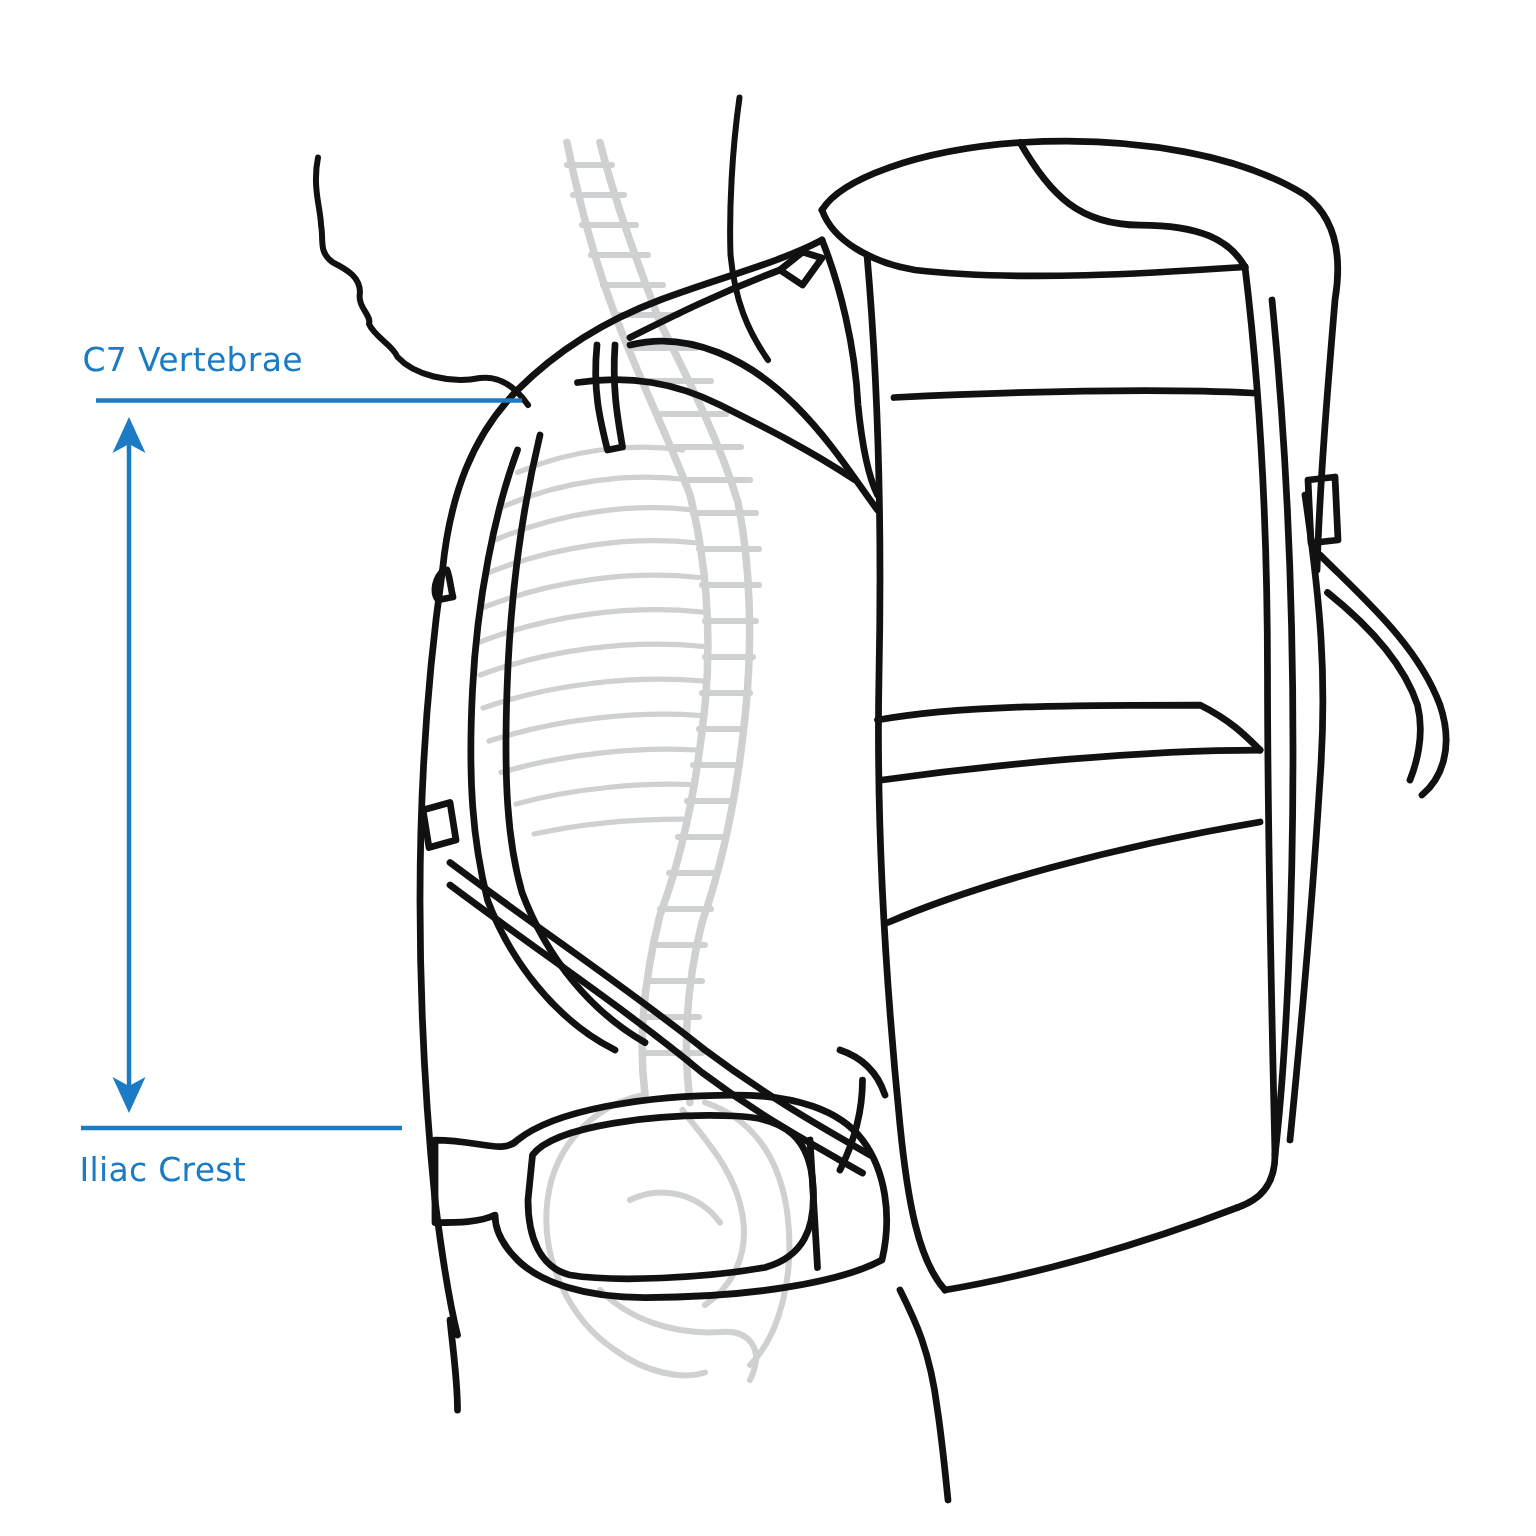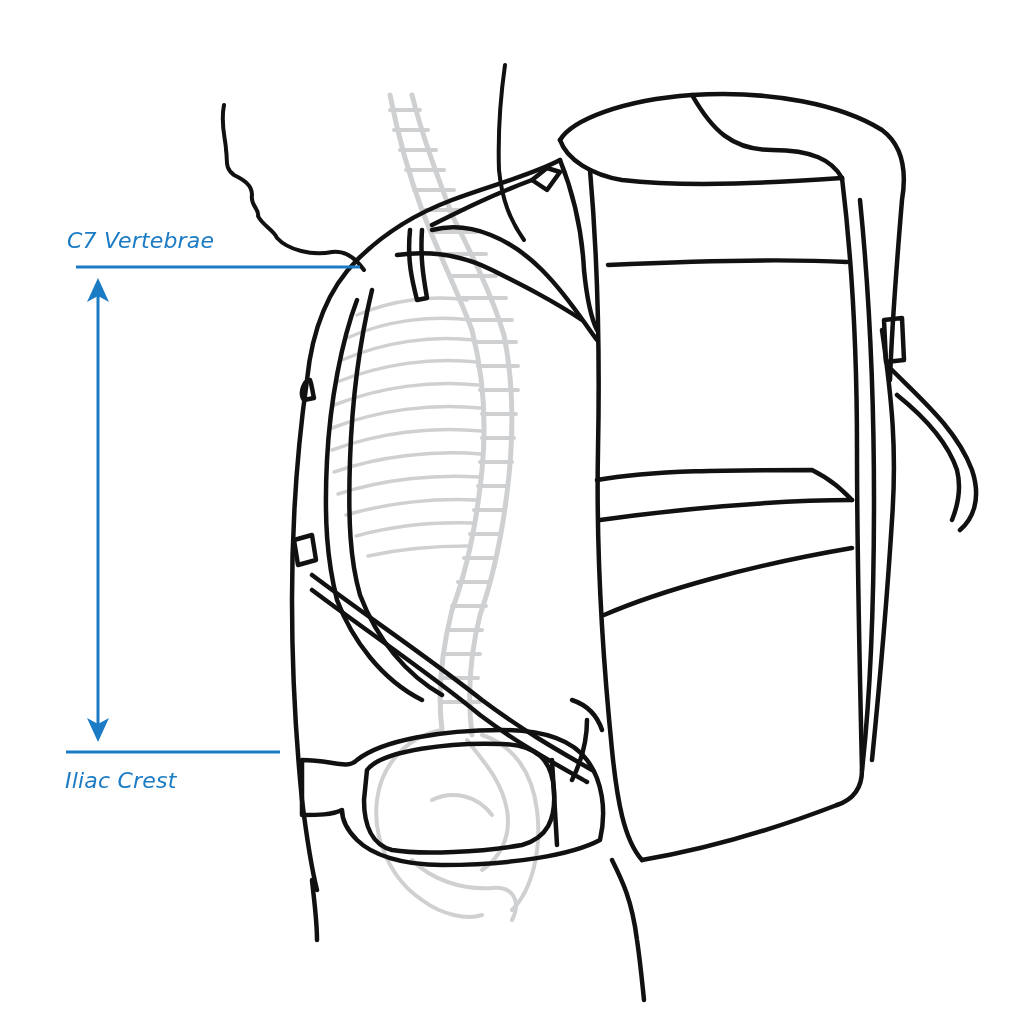--- a/index.html
+++ b/index.html
@@ -1,18 +1,18 @@
 <!DOCTYPE html>
 <html><head>
 <meta charset="utf-8">
 <style>
   html, body { margin: 0; padding: 0; background: #ffffff; }
   body { width: 1024px; height: 1024px; position: relative; overflow: hidden;
          font-family: "DejaVu Sans", sans-serif; }
-  .stage { position: absolute; left: 12px; top: 0; width: 858px; height: 1024px; font-style: italic; }
+  .stage { position: absolute; left: 0; top: 0; width: 858px; height: 1024px; }
   .label { position: absolute; color: #1b7bc4; font-size: 22px; font-weight: 400;
            letter-spacing: 0.2px; white-space: nowrap; }
   .label.top { left: 55px; top: 228px; }
   .label.bottom { left: 53px; top: 768px; }
   svg { position: absolute; left: 0; top: 0; }
 </style>
 </head>
 <body>
 
 <div class="stage">

